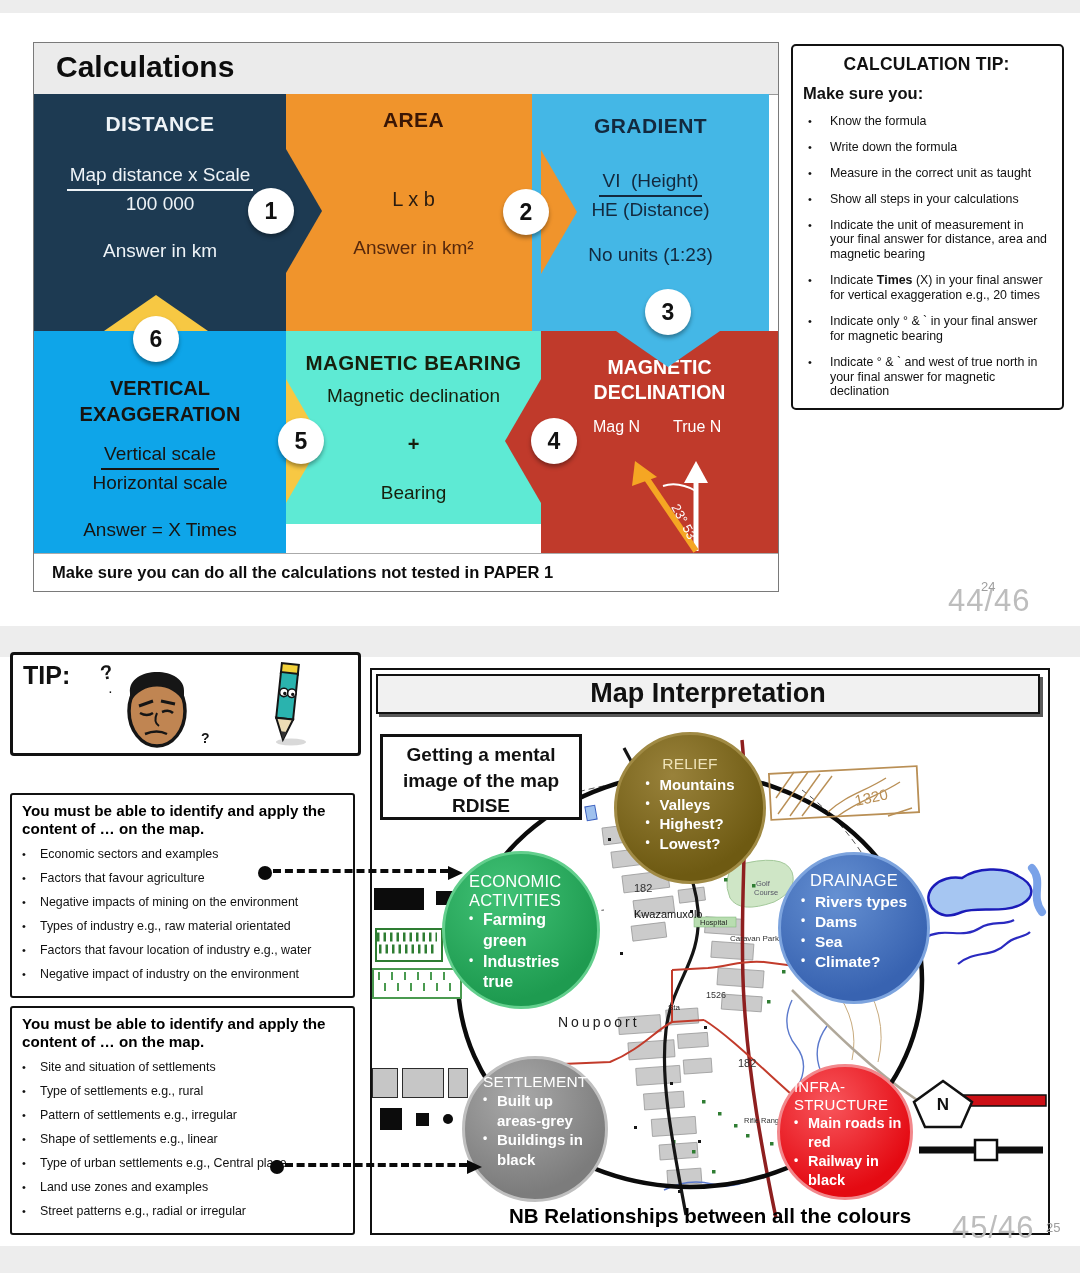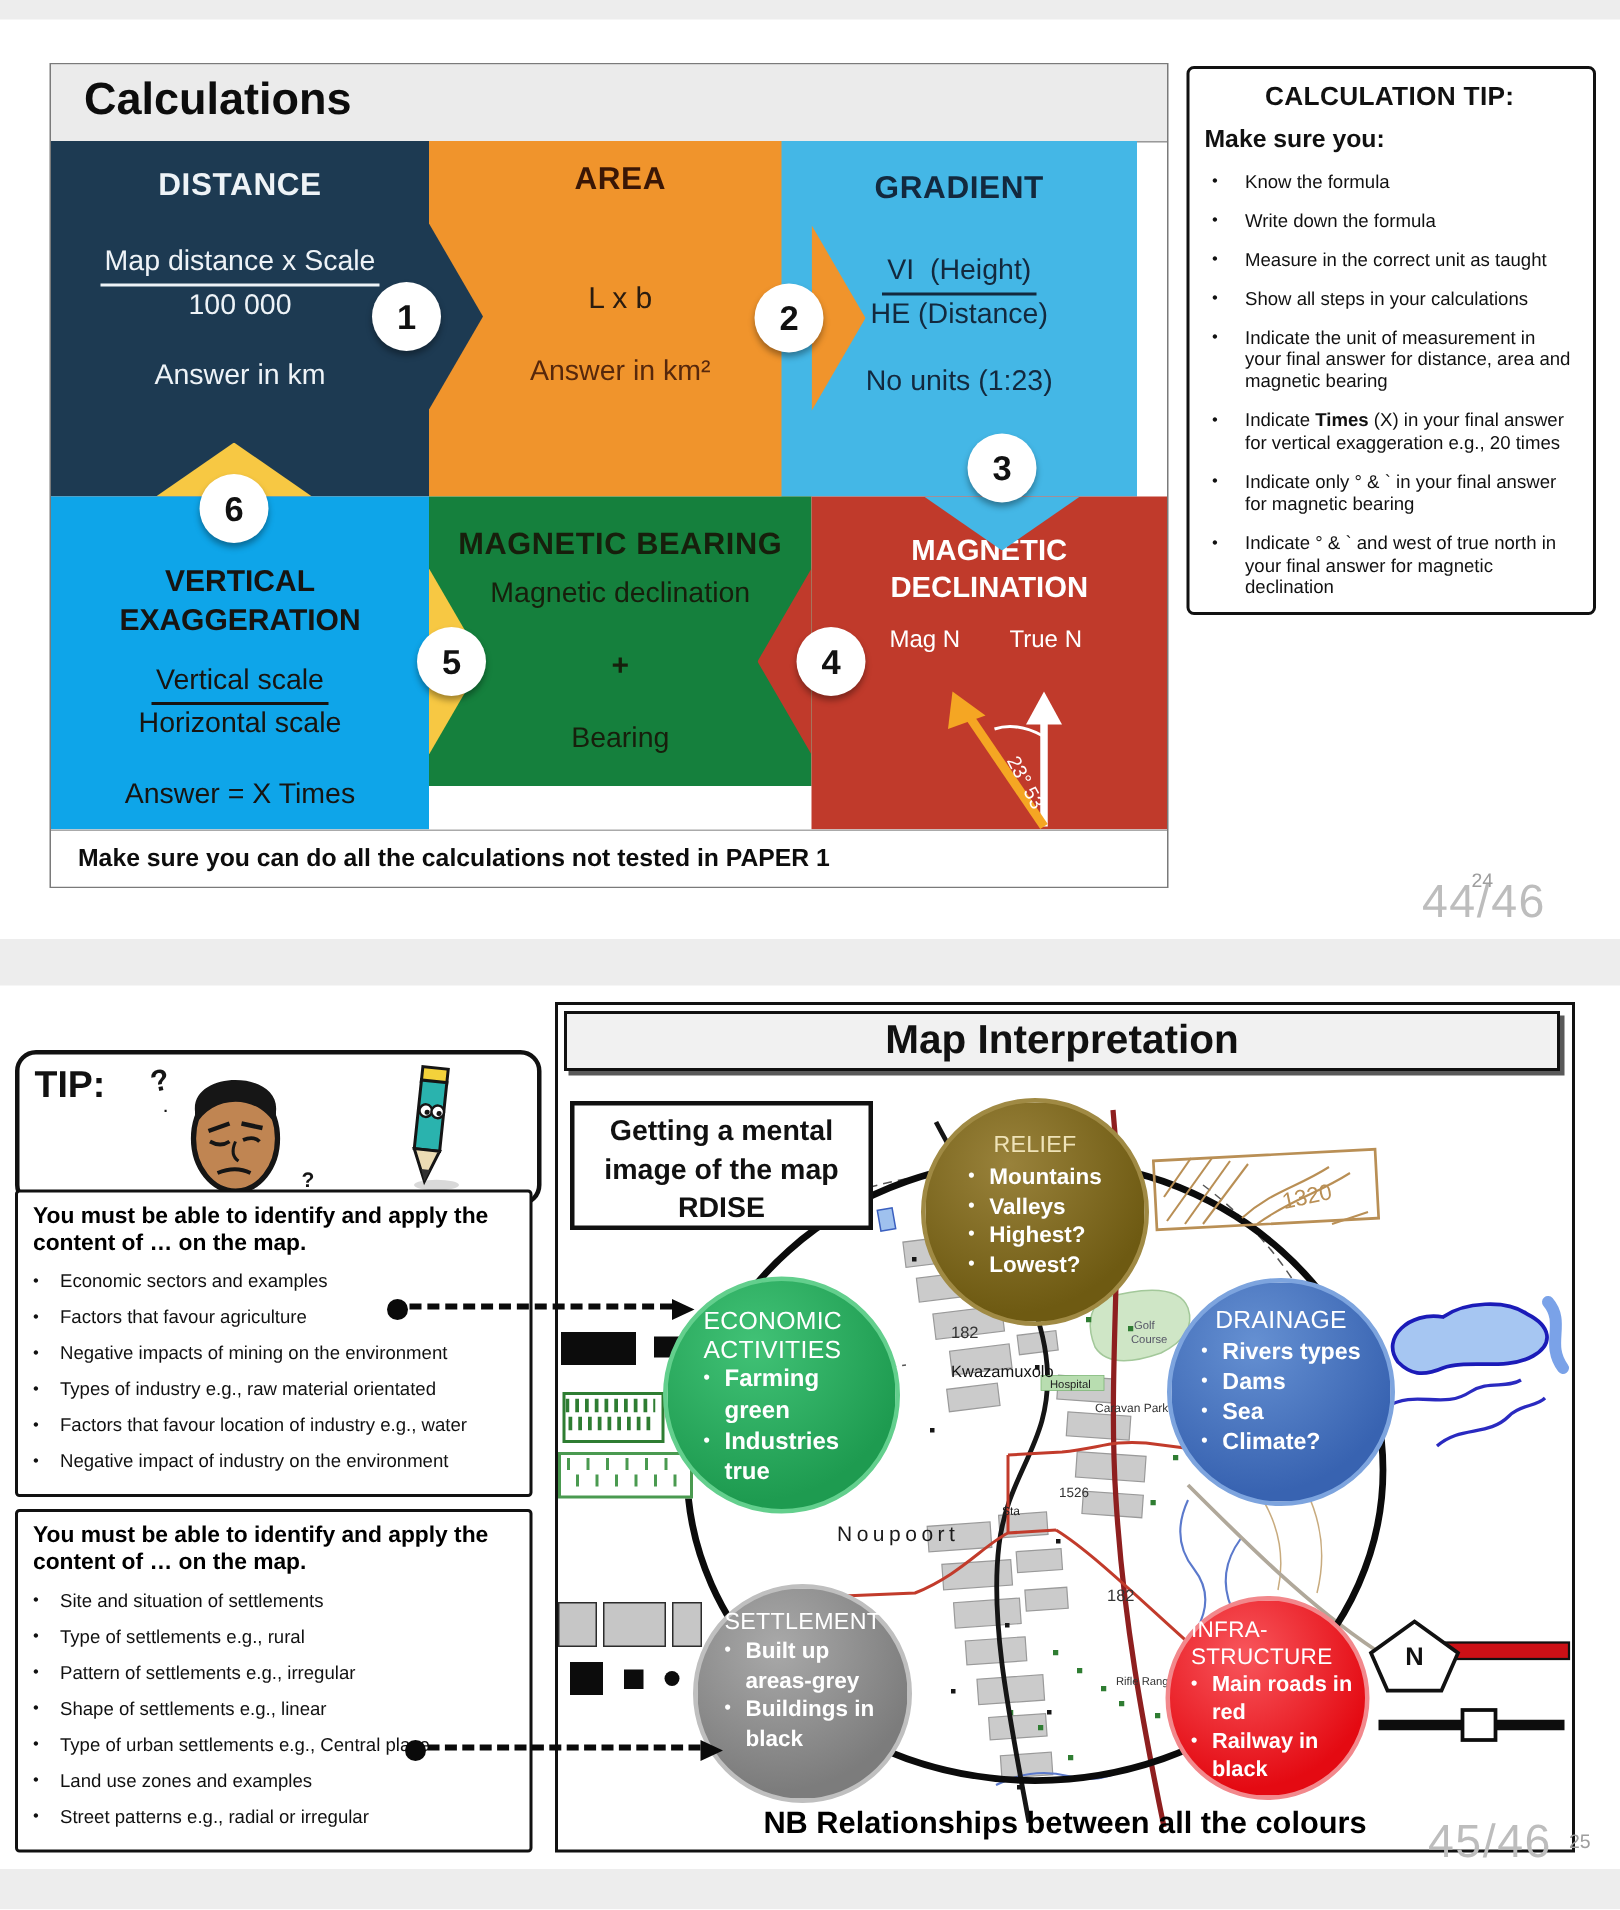--- a/index.html
+++ b/index.html
@@ -10,23 +10,23 @@
   .strip.mid{top:626px;height:31px;}
   .strip.bot{top:1246px;height:27px;}
 
   
   .slide1{position:absolute;left:33px;top:42px;width:744px;height:548px;border:1px solid #7a7a7a;background:#fff;}
   .s1-header{position:absolute;left:0;top:0;right:0;height:51px;background:#ebebeb;border-bottom:1px solid #999;}
   .s1-title{position:absolute;left:22px;top:7px;font-size:30px;font-weight:bold;color:#0d0d0d;}
   .sec{position:absolute;text-align:center;}
   .sec-distance{left:0;top:51px;width:252px;height:237px;background:#1d3a52;color:#eef3f7;}
   .sec-area{left:252px;top:51px;width:255px;height:237px;background:#f0942c;color:#3a1605;}
-  .sec-gradient{left:487px;top:51px;width:237px;height:237px;background:#44b7e6;color:#13293e;}
+  .sec-gradient{left:498px;top:51px;width:237px;height:237px;background:#44b7e6;color:#13293e;}
   .sec-ve{left:0;top:288px;width:252px;height:222px;background:#0ea5e9;color:#171411;}
-  .sec-mb{left:252px;top:288px;width:255px;height:193px;background:#15803d;color:#171f0c;}
+  .sec-mb{left:252px;top:288px;width:255px;height:193px;background:#5eead4;color:#171f0c;}
   .sec-md{left:507px;top:288px;width:237px;height:222px;background:#c03a2b;color:#fff;}
   .tri{position:absolute;z-index:2;}
   .tri-1{left:252px;top:106px;width:36px;height:124px;background:#1d3a52;clip-path:polygon(0 0,100% 50%,0 100%);}
   .tri-2{left:507px;top:107px;width:36px;height:124px;background:#f0942c;clip-path:polygon(0 0,100% 50%,0 100%);}
   .tri-3{left:582px;top:288px;width:104px;height:36px;background:#44b7e6;clip-path:polygon(0 0,100% 0,50% 100%);}
   .tri-4{left:471px;top:336px;width:36px;height:124px;background:#c03a2b;clip-path:polygon(100% 0,0 50%,100% 100%);}
   .tri-5{left:252px;top:336px;width:36px;height:124px;background:#f7c843;clip-path:polygon(0 0,100% 50%,0 100%);}
   .tri-6{left:70px;top:252px;width:104px;height:36px;background:#f7c843;clip-path:polygon(50% 0,100% 100%,0 100%);}
   .numcircle{position:absolute;width:46px;height:46px;border-radius:50%;background:#fff;color:#111;
              font-size:23px;font-weight:bold;line-height:46px;text-align:center;
@@ -71,21 +71,21 @@
 
   
   .pagenum{position:absolute;color:#bdbdbd;font-size:31px;letter-spacing:1px;}
   .pn1{left:948px;top:583px;}
   .pn2{left:952px;top:1210px;}
   .pn-small{position:absolute;font-size:13px;color:#9e9e9e;letter-spacing:0;}
   .pn1 .pn-small{left:33px;top:-4px;}
   .pn2 .pn-small{left:94px;top:10px;}
 
   
-  .tipbox{position:absolute;left:10px;top:700px;width:345px;height:98px;border:3px solid #111;border-radius:14px;background:#fff;}
+  .tipbox{position:absolute;left:10px;top:652px;width:345px;height:98px;border:3px solid #111;border-radius:4px;background:#fff;}
   .tip-label{position:absolute;left:10px;top:6px;font-size:25px;font-weight:bold;}
   .face-svg{position:absolute;left:86px;top:2px;}
   .pencil-svg{position:absolute;left:248px;top:6px;}
   .idbox{position:absolute;left:10px;width:345px;border:2.5px solid #111;border-radius:3px;background:#fff;
          box-sizing:border-box;padding:7px 8px 0 10px;}
   .idbox1{top:793px;height:205px;}
   .idbox2{top:1006px;height:229px;}
   .id-title{font-size:15.2px;font-weight:bold;line-height:1.16;color:#000;}
   .id-row{display:flex;margin-top:10px;}
   .id-dot{flex:0 0 18px;font-size:11px;padding-top:1px;}

